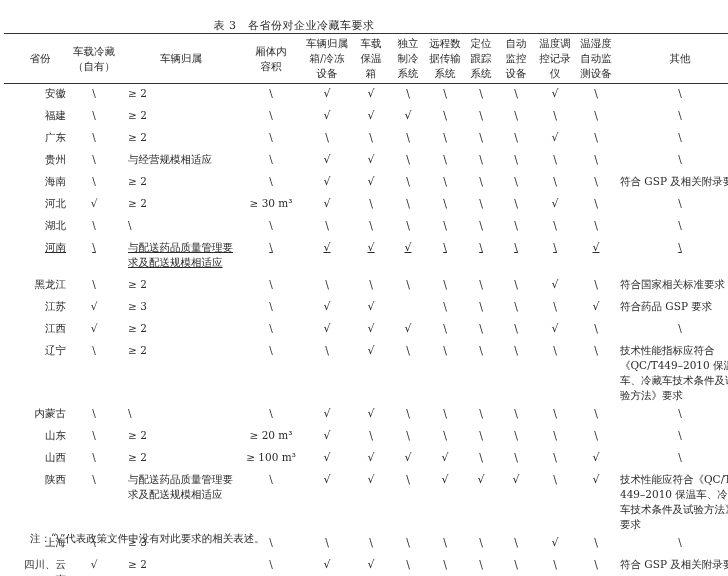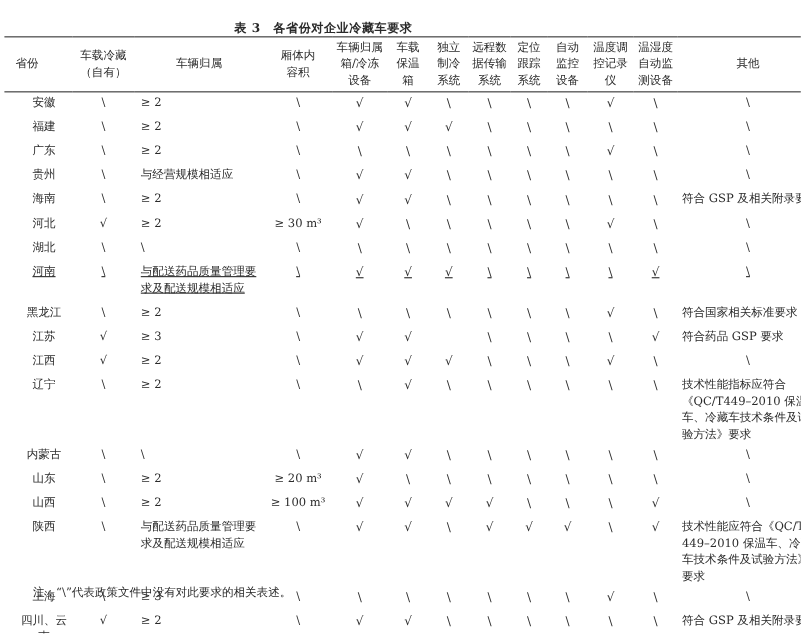--- a/index.html
+++ b/index.html
@@ -4,38 +4,38 @@
 <style>
   html, body { margin: 0; padding: 0; background: #ffffff; }
   body {
     width: 728px; height: 576px; overflow: hidden;
     font-family: "DejaVu Serif", "Liberation Serif", serif;
     color: #2a2a2a; font-size: 11px;
   }
   .wrap { position: relative; width: 728px; height: 576px; }
   .caption {
     position: absolute; top: 18px; left: 0; width: 588px;
-    text-align: center; font-size: 11px; font-weight: bold; letter-spacing: 0.5px;
+    text-align: center; font-size: 11px; font-weight: normal; letter-spacing: 0.5px;
   }
   table {
     position: absolute; top: 33px; left: 4px; width: 720px;
     border-collapse: collapse; table-layout: fixed;
   }
   thead tr { border-top: 1.5px solid #333; border-bottom: 1.2px solid #333; }
   tbody tr:last-child { border-bottom: 1.5px solid #555; }
   th {
     font-weight: normal; font-size: 10.5px; line-height: 15px;
     padding: 2px 0; text-align: center; vertical-align: middle;
   }
   td {
     font-size: 10.5px; line-height: 15px; height: 19px;
     padding: 1px 0; text-align: center; vertical-align: top;
     padding-top: 2px;
   }
-  td.prov { text-align: center; padding-left: 10px; }
+  td.prov { text-align: right; padding-left: 10px; }
   td.qty { text-align: left; padding-left: 6px; }
   td.other { text-align: center; }
   td.other.left { text-align: left; padding-left: 4px; }
   .chk { font-size: 11px; }
   .tall2 td { height: 34px; text-decoration: underline; }
   .tall3 td { height: 51px; }
   .note {
     position: absolute; top: 532px; left: 6px; font-size: 10.5px; margin-left: 24px;
   }
 </style>
@@ -56,21 +56,21 @@
       <col style="width:36px">
       <col style="width:38px">
       <col style="width:34px">
       <col style="width:36px">
       <col style="width:42px">
       <col style="width:40px">
       <col style="width:128px">
     </colgroup>
     <thead>
       <tr id="header-row">
-          <th style="text-align: left; padding-left: 10px;">
+          <th style="text-align: center; padding-left: 10px;">
             <div>省份</div>
           </th>
           <th>
             <div>车载冷藏</div>
             <div>（自有）</div>
           </th>
           <th>
             <div>车辆归属</div>
           </th>
           <th>

